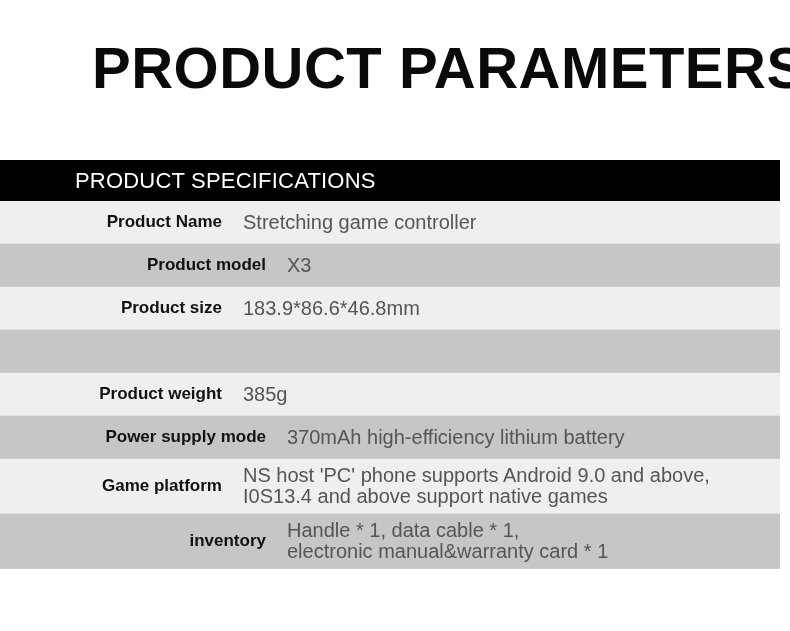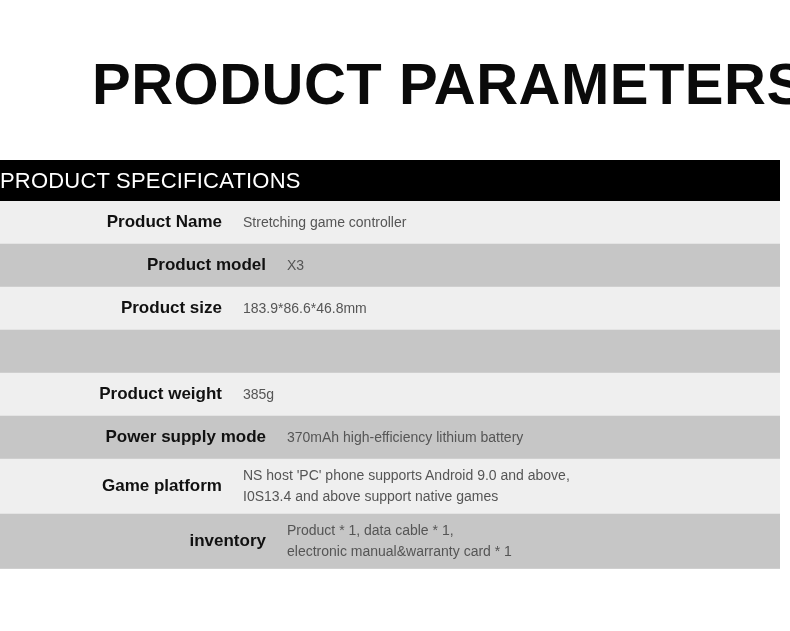--- a/index.html
+++ b/index.html
@@ -18,21 +18,21 @@
     position: relative;
     width: 790px;
     height: 631px;
     background: #ffffff;
   }
 
   
   .title-area {
     position: absolute;
     left: 0;
-    top: 16px;
+    top: 0;
     width: 790px;
     height: 160px;
   }
   .page-title {
     position: absolute;
     left: 92px;
     top: 38px;
     font-family: "Liberation Sans", sans-serif;
     font-weight: bold;
     font-size: 58px;
@@ -50,20 +50,21 @@
     width: 780px;
   }
 
   .table-header {
     height: 41px;
     background: #000000;
     display: flex;
     align-items: center;
   }
   .table-header-label {
+    padding-left: 75px;
     color: #ffffff;
     font-family: "Liberation Sans", sans-serif;
     font-size: 22px;
     font-weight: normal;
     letter-spacing: 0.2px;
     white-space: nowrap;
   }
 
   .spec-row {
     display: flex;
@@ -95,21 +96,21 @@
     line-height: 20px;
     color: #111111;
     white-space: nowrap;
   }
 
   .spec-value {
     flex: 1 1 auto;
     box-sizing: border-box;
     padding-left: 21px;
     font-family: "Liberation Sans", sans-serif;
-    font-size: 14px;
+    font-size: 20px;
     line-height: 21px;
     color: #555555;
   }
   .spec-value .line {
     display: block;
     white-space: nowrap;
   }
 </style>
 </head>
 <body>
@@ -162,21 +163,21 @@
         <div class="spec-row light tall">
           <div class="spec-label">Game platform</div>
           <div class="spec-value">
             <span class="line">NS host 'PC' phone supports Android 9.0 and above,</span>
             <span class="line">I0S13.4 and above support native games</span>
           </div>
         </div>
         <div class="spec-row dark tall">
           <div class="spec-label">inventory</div>
           <div class="spec-value">
-            <span class="line">Product * 1, data cable * 1,</span>
+            <span class="line">Handle * 1, data cable * 1,</span>
             <span class="line">electronic manual&amp;warranty card * 1</span>
           </div>
         </div>
       </div>
 
   </div>
 
 </div>
 
 </body></html>

